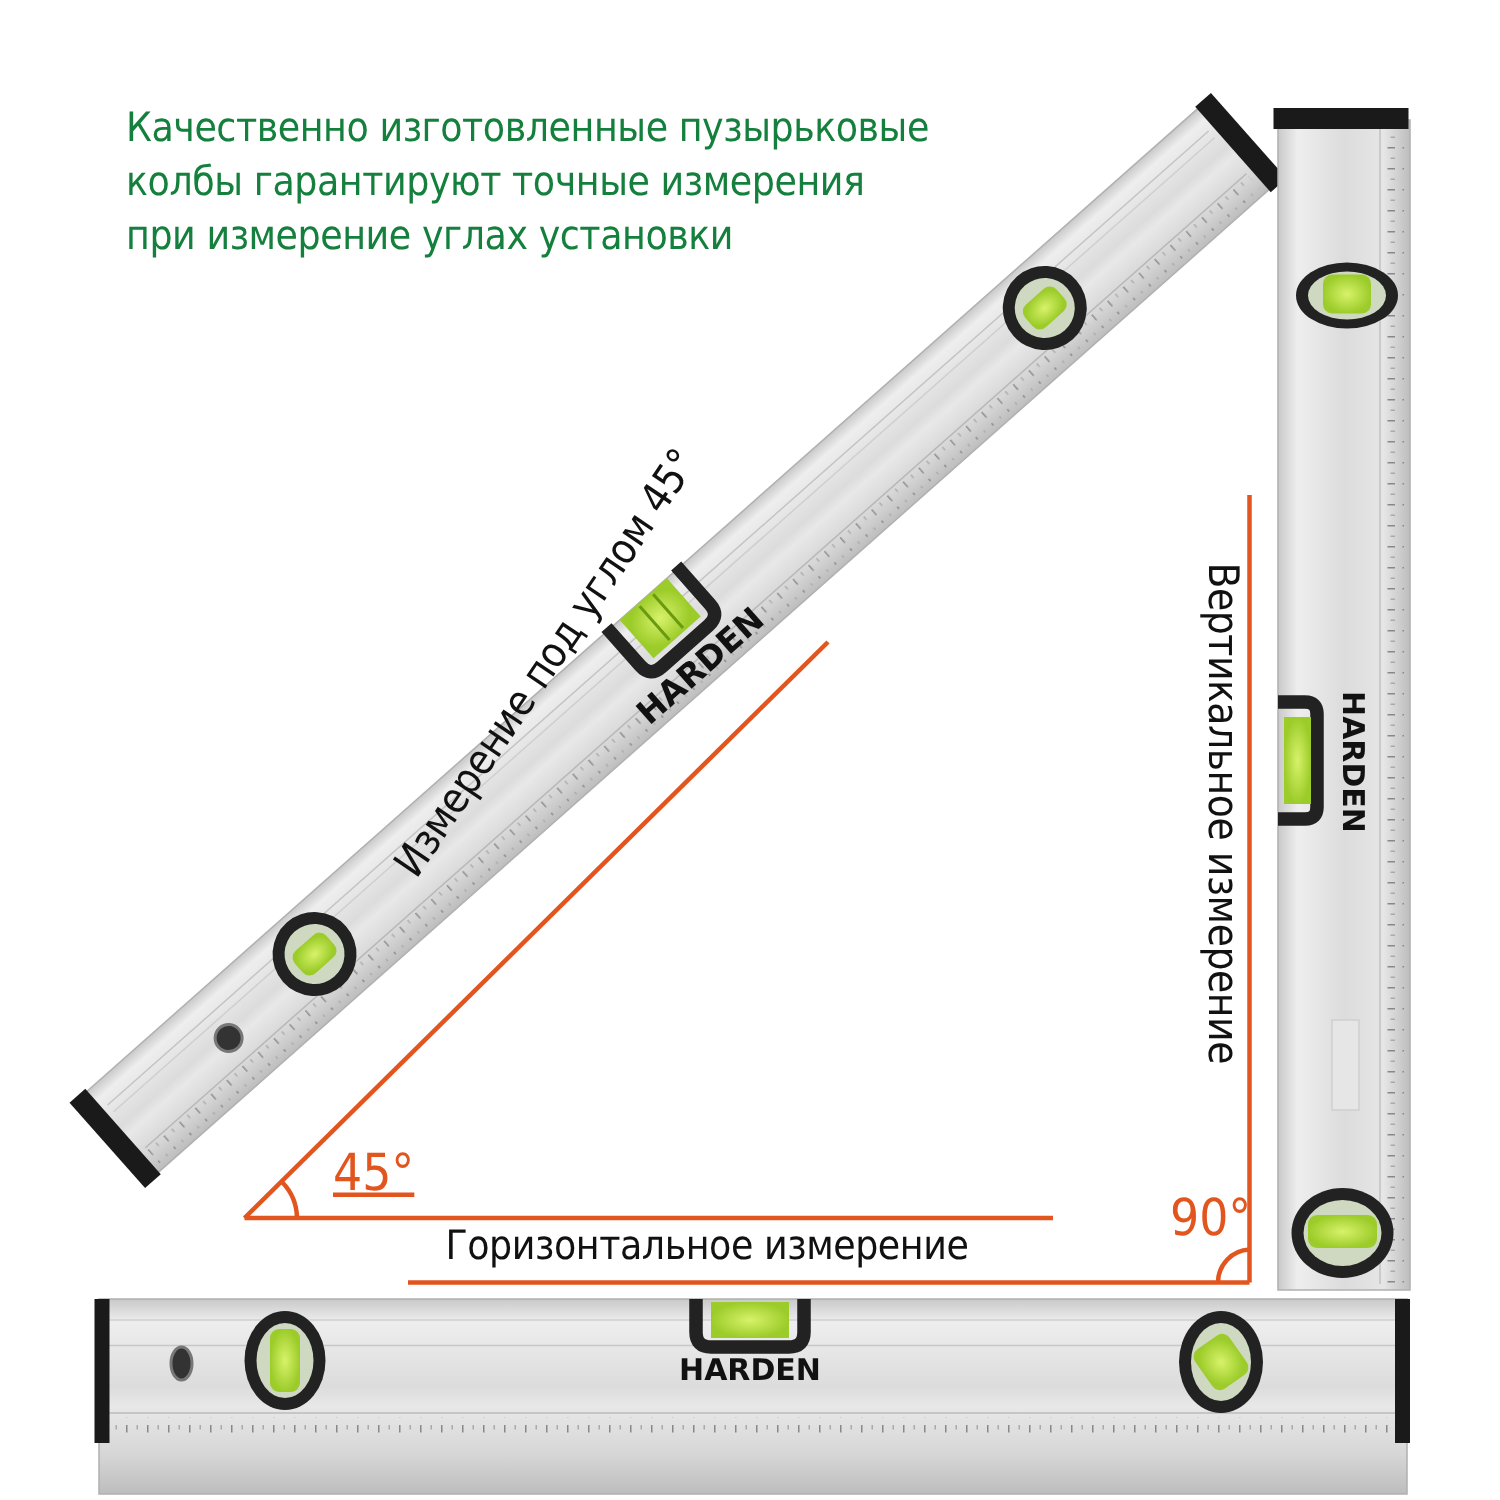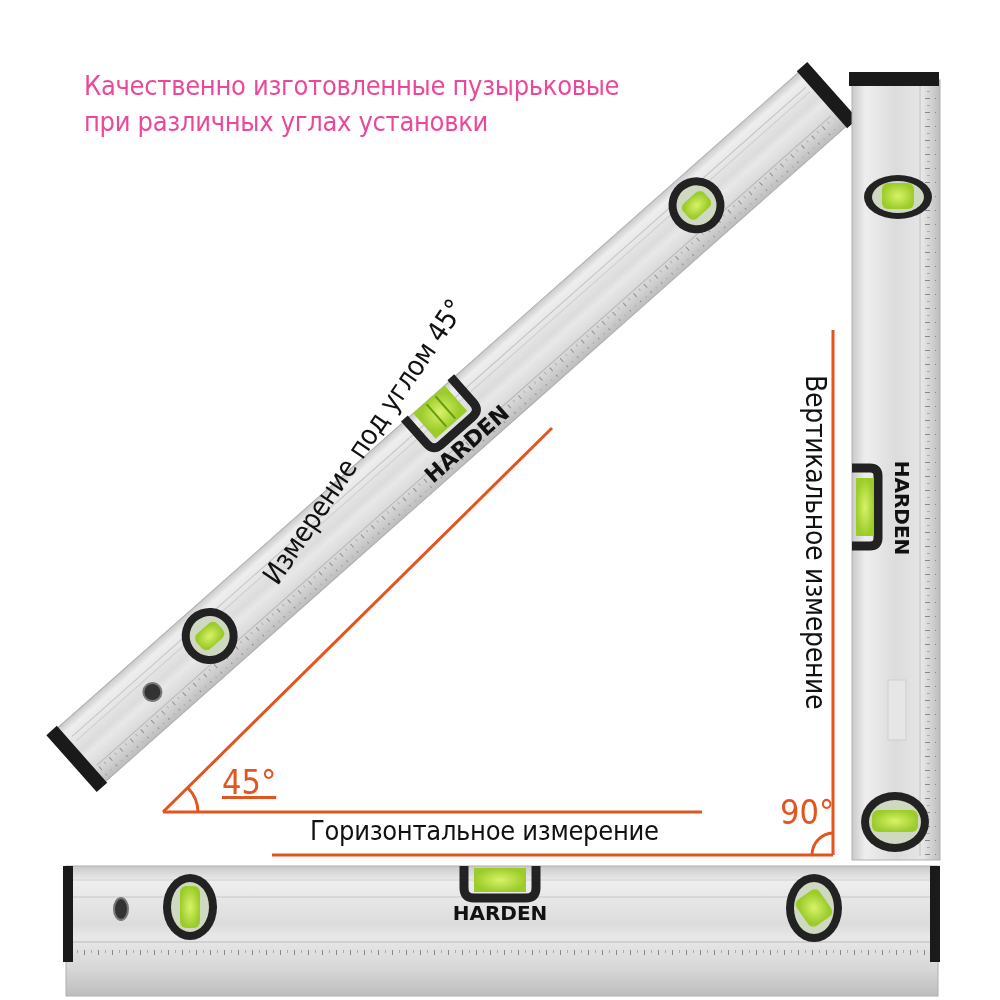--- a/index.html
+++ b/index.html
@@ -1,28 +1,29 @@
 <!DOCTYPE html>
 <html><head>
 <meta charset="utf-8">
 <style>
   html,body{margin:0;padding:0;background:#ffffff;}
   body{width:1000px;height:1000px;position:relative;overflow:hidden;font-family:"DejaVu Sans Condensed","DejaVu Sans",sans-serif;}
-  .headline{position:absolute;left:84px;top:68px;font-size:27px;line-height:36px;color:#ec4899;letter-spacing:-0.3px;font-stretch:condensed;}
+  .headline{position:absolute;left:84px;top:68px;font-size:27px;line-height:36px;color:#15803d;letter-spacing:-0.3px;font-stretch:condensed;}
   .headline div{white-space:nowrap;}
   svg.scene{position:absolute;left:0;top:0;}
   .lbl{position:absolute;color:#111;white-space:nowrap;font-size:27px;letter-spacing:-0.3px;}
   .deg{position:absolute;color:#e2551e;font-size:34px;white-space:nowrap;}
 </style>
 </head>
 <body>
 
 <div class="headline">
   <div>Качественно изготовленные пузырьковые</div>
-  <div>при различных углах установки</div>
+  <div>колбы гарантируют точные измерения</div>
+  <div>при измерение углах установки</div>
 </div>
 
 <svg class="scene" width="1000" height="1000" viewBox="0 0 1000 1000">
   <defs>
     <linearGradient id="alu" x1="0" y1="0" x2="0" y2="1">
       <stop offset="0" stop-color="#c9c9c9"></stop>
       <stop offset="0.12" stop-color="#eeeeee"></stop>
       <stop offset="0.45" stop-color="#dcdcdc"></stop>
       <stop offset="0.55" stop-color="#e8e8e8"></stop>
       <stop offset="0.8" stop-color="#d6d6d6"></stop>
@@ -132,17 +133,17 @@
     <path d="M 198 812 A 35 35 0 0 0 188 788"></path>
     <line x1="272" y1="855" x2="833" y2="855"></line>
     <line x1="833" y1="330" x2="833" y2="855"></line>
     <path d="M 812 855 A 22 22 0 0 1 833 833"></path>
   </g>
 </svg>
 
 <div class="deg" style="left:222px;top:762px;text-decoration:underline;">45°</div>
 <div class="deg" style="left:752px;top:792px;margin-left:28px;">90°</div>
 
-<div class="lbl" style="left:310px;top:815px;">Горизонтальное измерение</div>
+<div class="lbl" style="left:297px;top:815px;">Горизонтальное измерение</div>
 
 <div class="lbl" style="left:256px;top:572px;transform:rotate(-56deg);transform-origin:left top;font-size:28px;">Измерение под углом 45°</div>
 
 <div class="lbl" style="left:832px;top:375px;transform:rotate(90deg);transform-origin:left top;font-size:28px;">Вертикальное измерение</div>
 
 </body></html>

